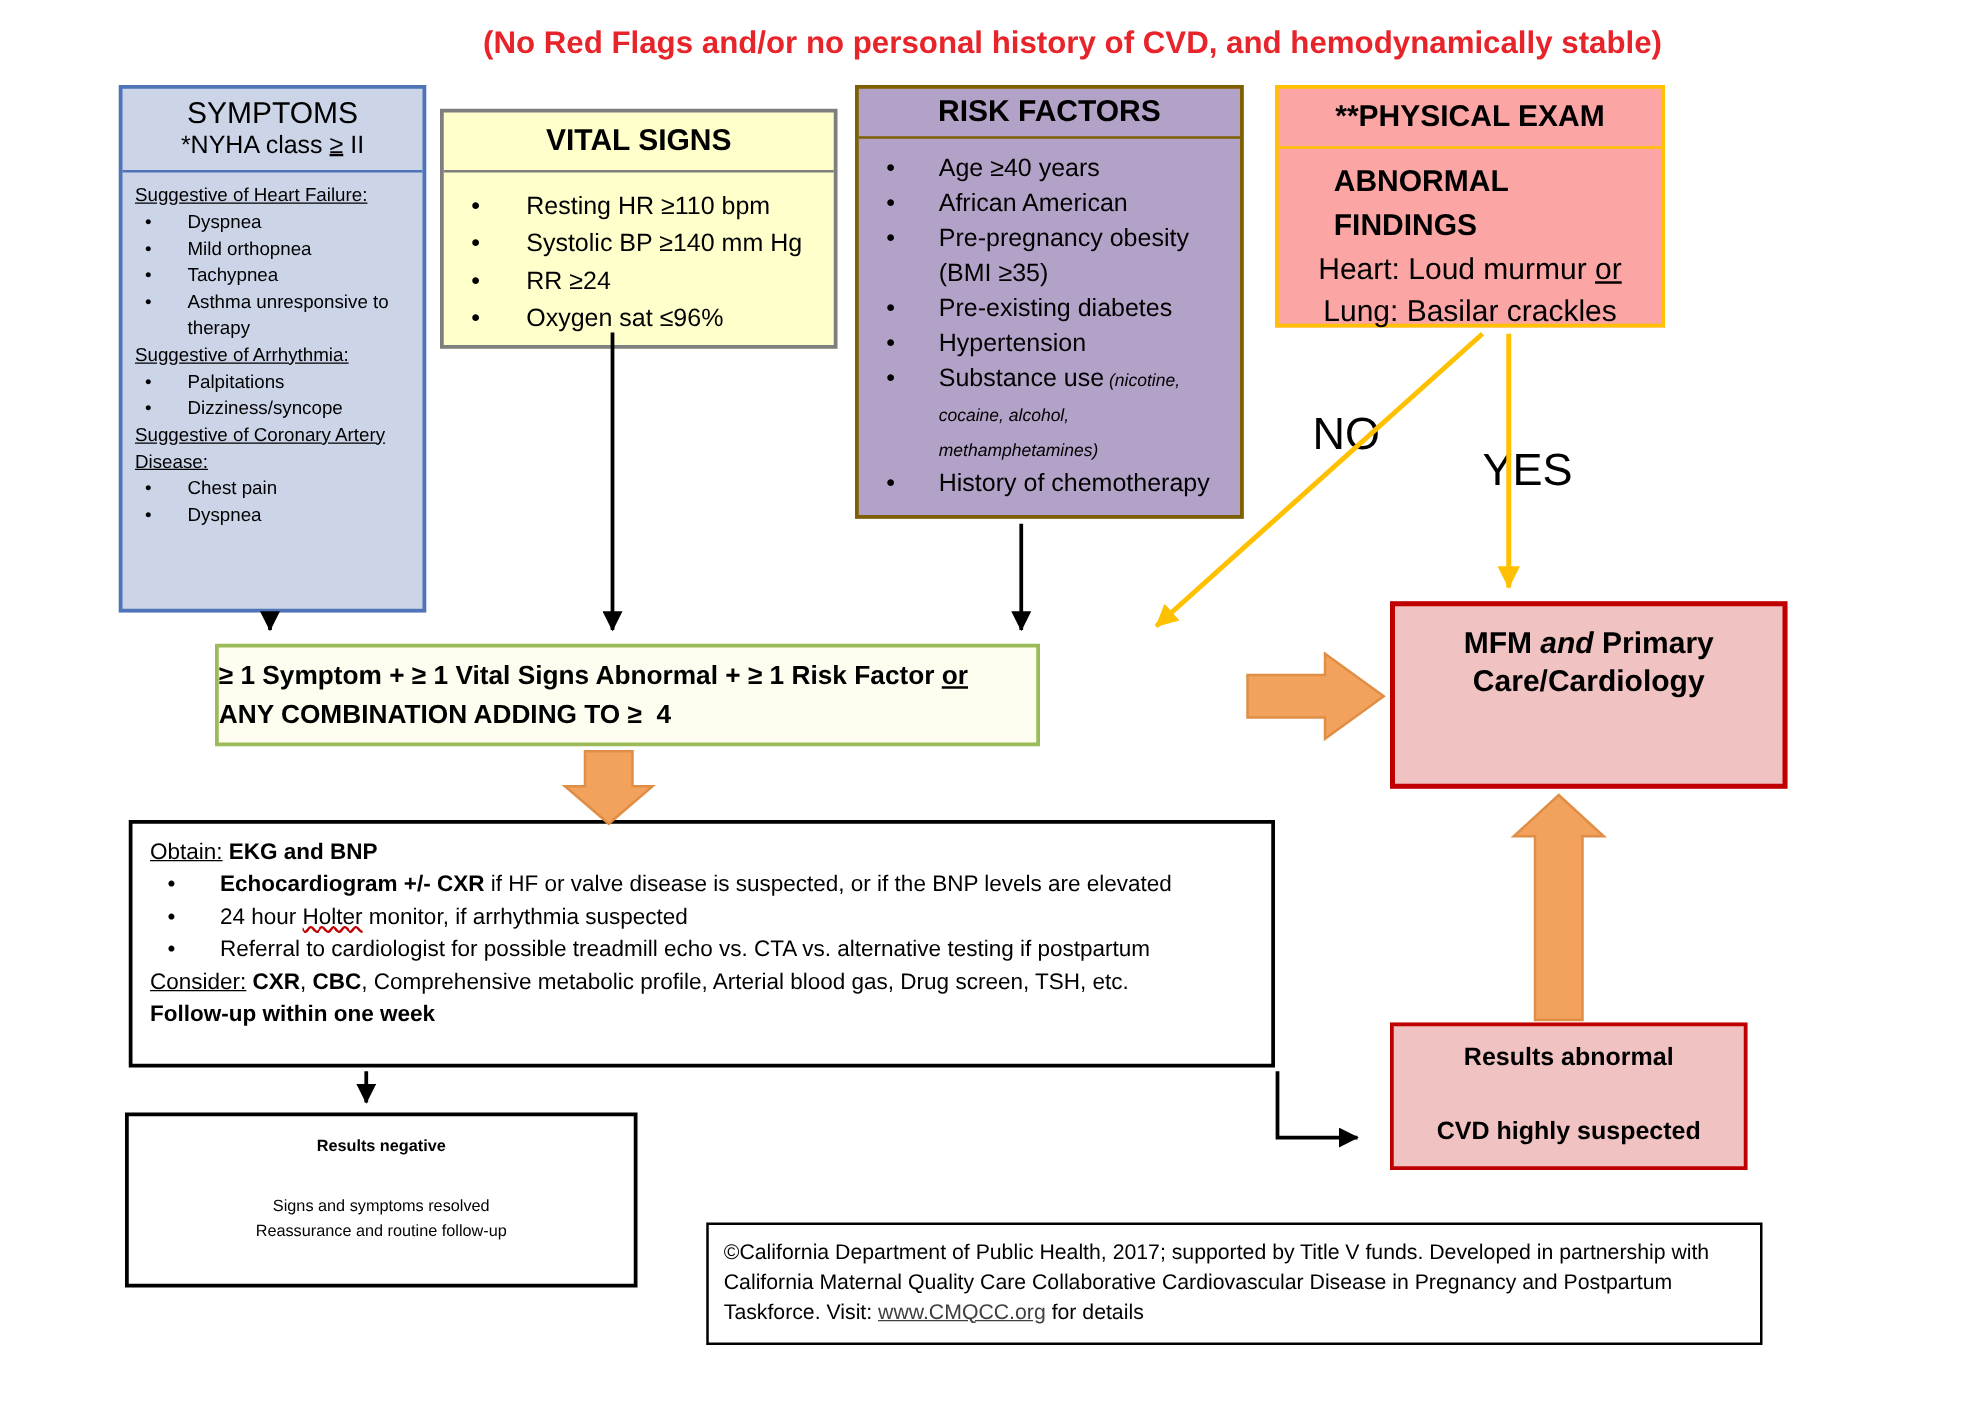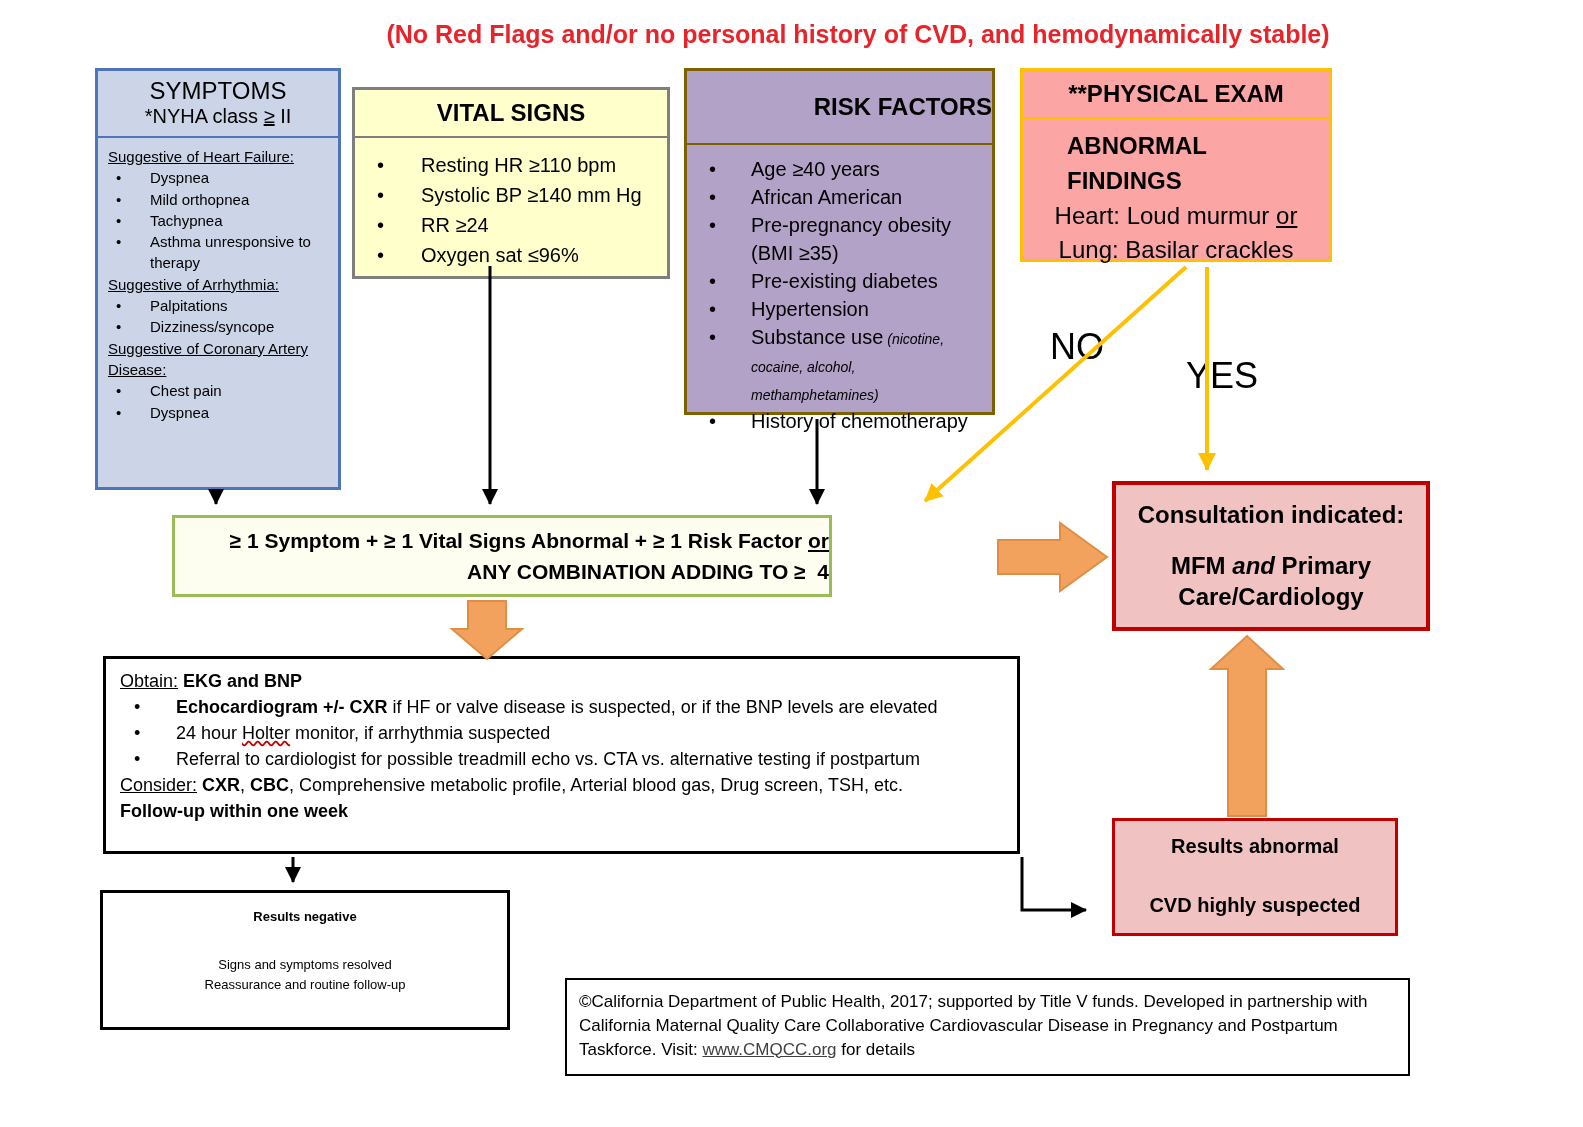--- a/index.html
+++ b/index.html
@@ -26,39 +26,39 @@
 
   
   #vitals{left:352px;top:87px;width:318px;height:192px;background:#ffffcc;border:3px solid #7f7f7f}
   #vitals .hd{border-bottom:2px solid #7f7f7f;padding:9px 0;font-size:24px;font-weight:bold;text-align:center}
   #vitals .bd{padding:12px 6px 0 0;font-size:20px;line-height:1.5}
   .vs-li{position:relative;padding-left:66px}
   .vs-li::before{content:"\2022";position:absolute;left:22px}
 
   
   #risk{left:684px;top:68px;width:311px;height:347px;background:#b3a2c7;border:3px solid #7f6000}
-  #risk .hd{border-bottom:2px solid #7f6000;padding:22px 0;font-size:24px;font-weight:bold;text-align:right}
+  #risk .hd{border-bottom:2px solid #7f6000;padding:5px 0;font-size:24px;font-weight:bold;text-align:center}
   #risk .bd{padding:10px 6px 0 0;font-size:20px;line-height:1.4}
   .rf-li{position:relative;padding-left:64px}
   .rf-li::before{content:"\2022";position:absolute;left:22px}
   .rf-note{font-size:14px;font-style:italic}
 
   
   #exam{left:1020px;top:68px;width:312px;height:194px;background:#fca5a5;border:3px solid #ffc000}
   #exam .hd{border-bottom:2px solid #ffc000;padding:9px 0;font-size:24px;font-weight:bold;text-align:center}
   #exam .bd{padding:10px 10px 0;font-size:24px;line-height:1.45;text-align:center}
   #exam .findings{font-weight:bold;text-align:left;padding-left:34px}
 
   
   #no-label{left:1050px;top:326px;font-size:36px}
   #yes-label{left:1186px;top:355px;font-size:36px}
 
   
   #criteria{left:172px;top:515px;width:660px;height:82px;background:#fdfdf0;border:3px solid #9bbb59;
-            display:flex;flex-direction:column;justify-content:center;align-items:flex-end;
+            display:flex;flex-direction:column;justify-content:center;align-items:flex-start;
             font-size:21px;font-weight:bold;line-height:1.5;text-align:center}
 
   
   #consult{left:1112px;top:481px;width:318px;height:150px;background:#f0c2c1;border:4px solid #c00000;
            text-align:center;font-size:24px;font-weight:bold;padding:14px 8px 0;line-height:1.3}
   #consult .l1{margin-bottom:20px}
 
   
   #workup{left:103px;top:656px;width:917px;height:198px;background:#fff;border:3px solid #000;
           padding:9px 12px 0 14px;font-size:18px;line-height:1.45}
@@ -144,21 +144,20 @@
 
   <div class="abs" id="no-label">NO</div>
   <div class="abs" id="yes-label">YES</div>
 
   <div class="abs" id="criteria">
     <div><span>≥ 1 Symptom + ≥ 1 Vital Signs Abnormal + ≥ 1 Risk Factor </span><span class="u">or</span></div>
     <div class="ws">ANY COMBINATION ADDING TO ≥  4</div>
   </div>
 
   <div class="abs" id="consult">
-    <div class="l1">Consultation indicated:</div>
     <div><span>MFM </span><span class="it">and</span><span> Primary Care/Cardiology</span></div>
   </div>
 
   <div class="abs" id="workup">
     <div><span class="u">Obtain:</span><span class="b"> EKG and BNP</span></div>
     <div class="wk-li"><span class="b">Echocardiogram +/- CXR</span><span> if HF or valve disease is suspected, or if the BNP levels are elevated</span></div>
     <div class="wk-li"><span>24 hour </span><span class="holter-u">Holter</span><span> monitor, if arrhythmia suspected</span></div>
     <div class="wk-li">Referral to cardiologist for possible treadmill echo vs. CTA vs. alternative testing if postpartum</div>
     <div><span class="u">Consider:</span><span class="b"> CXR</span><span>, </span><span class="b">CBC</span><span>, Comprehensive metabolic profile, Arterial blood gas, Drug screen, TSH, etc.</span></div>
     <div class="b">Follow-up within one week</div>

